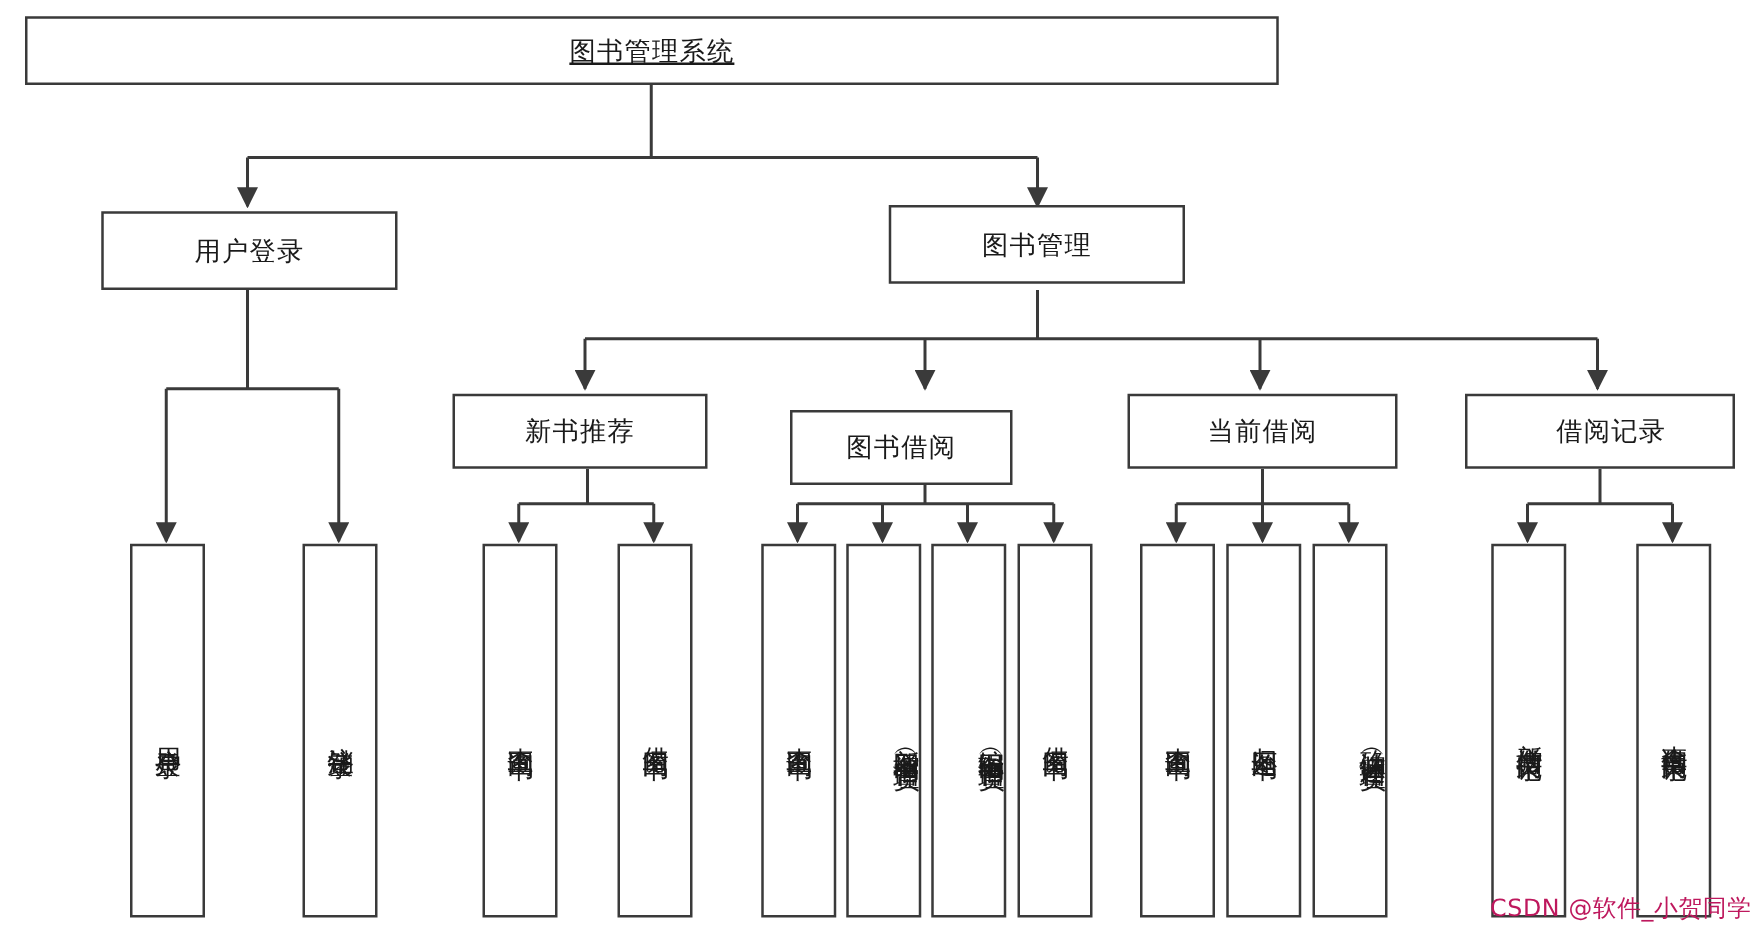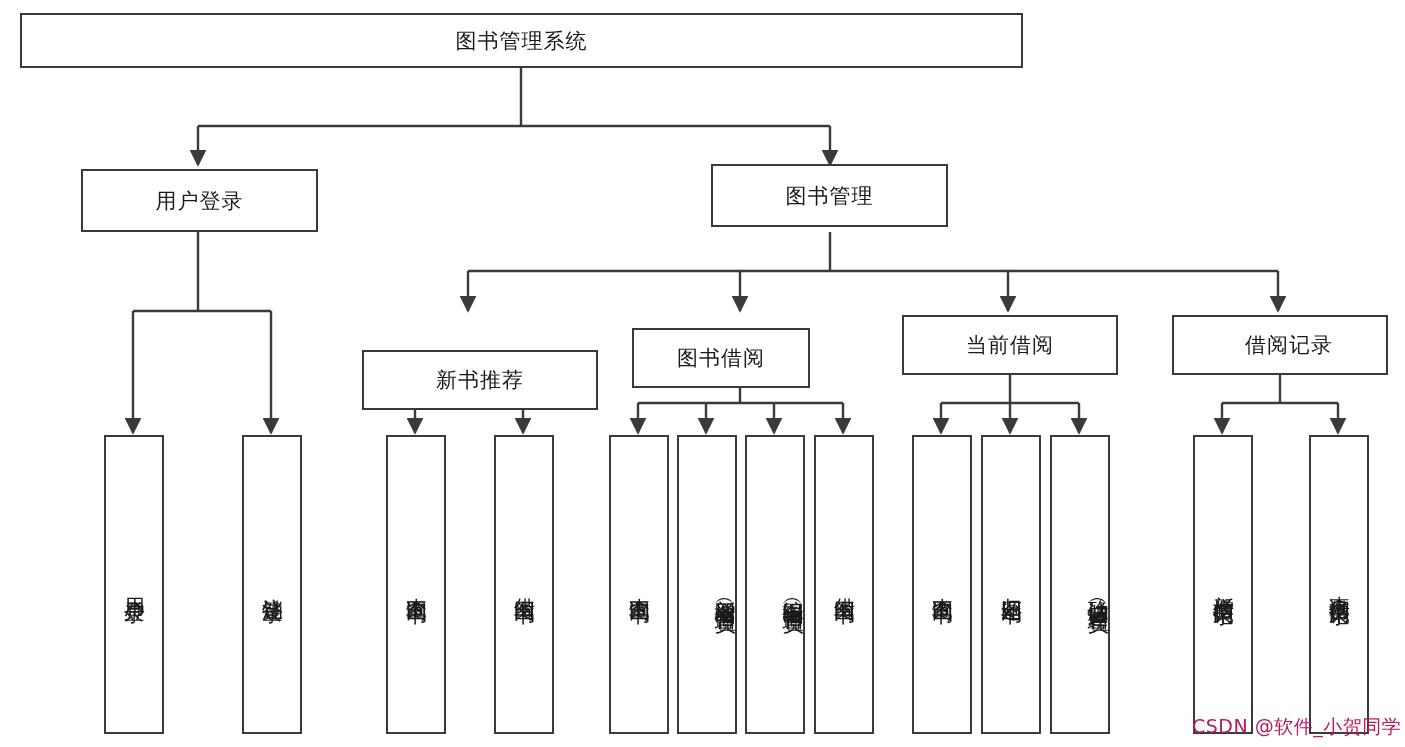--- a/index.html
+++ b/index.html
@@ -116,32 +116,32 @@
       <path d="M 1010 403 L 1010 433" marker-end="url(#arrow)"></path>
       <path d="M 1079 403 L 1079 433" marker-end="url(#arrow)"></path>
 
       <path d="M 1280 375 L 1280 403"></path>
       <path d="M 1222 403 L 1338 403"></path>
       <path d="M 1222 403 L 1222 433" marker-end="url(#arrow)"></path>
       <path d="M 1338 403 L 1338 433" marker-end="url(#arrow)"></path>
     </g>
   </svg>
 
-  <div class="node horiz" style="left:20px; top:13px; width:1003px; height:55px;">
+  <div class="node horiz" style="left:20px; top:13px; width:1003px; height:55px;text-decoration:underline;">
     <span>图书管理系统</span>
   </div>
 
   <div class="node horiz" style="left:81px; top:169px; width:237px; height:63px;">
     <span>用户登录</span>
   </div>
   <div class="node horiz" style="left:711px; top:164px; width:237px; height:63px;">
     <span>图书管理</span>
   </div>
 
-  <div class="node horiz" style="left:362px; top:315px; width:236px; height:60px;margin-top:35px;">
+  <div class="node horiz" style="left:362px; top:315px; width:204px; height:60px;">
     <span>新书推荐</span>
   </div>
   <div class="node horiz" style="left:632px; top:328px; width:178px; height:60px;">
     <span>图书借阅</span>
   </div>
   <div class="node horiz" style="left:902px; top:315px; width:216px; height:60px;">
     <span>当前借阅</span>
   </div>
   <div class="node horiz" style="left:1172px; top:315px; width:216px; height:60px;padding-left:18px;">
     <span>借阅记录</span>

